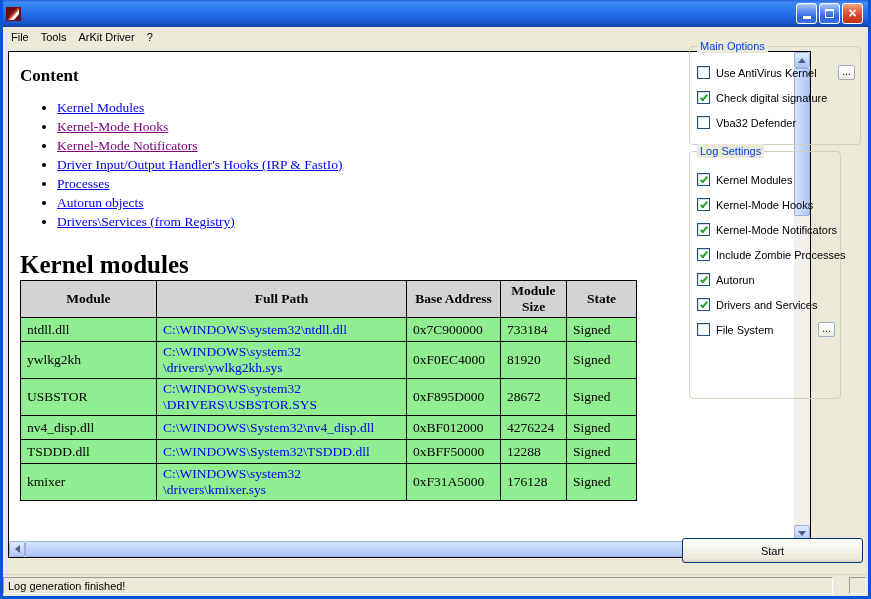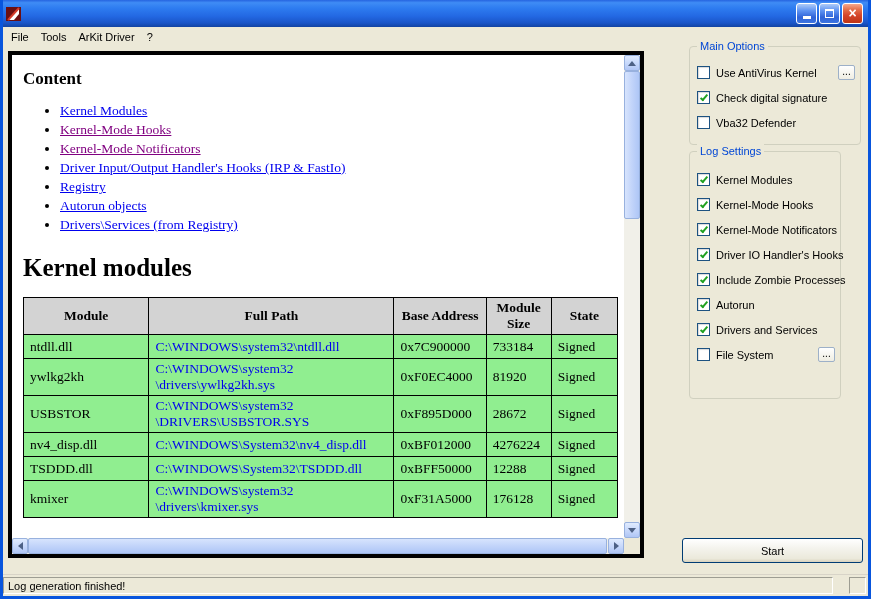--- a/index.html
+++ b/index.html
@@ -23,31 +23,31 @@
   .glyph-min{width:8px;height:3px;background:#fff;align-self:flex-end;margin-bottom:4px}
   .glyph-max{width:9px;height:9px;border:1px solid #fff;border-top-width:2px}
   .glyph-close{color:#fff;font-weight:700;font-size:14px;line-height:1;margin-top:-2px}
 
   
   .menubar{position:absolute;top:27px;left:0;right:0;height:20px;display:flex;align-items:center;
     padding-left:2px;font-size:11px;color:#000}
   .menu-item{padding:2px 6px;cursor:default}
 
   
-  .report{position:absolute;left:5px;top:51px;width:636px;height:507px;background:#fff;
-    border:4px solid #000000}
+  .report{position:absolute;left:5px;top:51px;width:803px;height:507px;background:#fff;
+    border:1px solid #000000}
   .report-view{position:absolute;top:0;left:0;right:16px;bottom:16px;overflow:hidden;
     padding:12px 6px 0 11px;font-family:"Liberation Serif",serif;color:#000}
   .content-title{font-weight:700;font-size:17px;margin-top:2px}
   .toc{margin:12px 0 0;padding-left:37px}
   .toc-item{font-size:13.5px;line-height:19px}
   .toc-link{color:var(--link,#0000EE);text-decoration:underline;cursor:pointer}
   .toc-link.visited{color:var(--visited-link,#800080)}
   .section-title{font-weight:700;font-size:25px;margin-top:20px}
-  .modules-table{border-collapse:collapse;margin-top:15px;font-size:13.5px}
+  .modules-table{border-collapse:collapse;margin-top:1px;font-size:13.5px}
   .modules-table th,.modules-table td{border:1px solid #000;padding:2px 6px;vertical-align:middle}
   .modules-table th{background:var(--table-header-gray,#D3D3D3);font-weight:700;text-align:center}
   .modules-table td{background:var(--table-row-green,#90EE90);height:24px}
   .w-module{width:136px}.w-path{width:250px}.w-base{width:94px}.w-size{width:66px}.w-state{width:70px}
   .path-link{color:var(--link,#0000EE);cursor:pointer;white-space:pre-wrap}
 
   
   .vscroll{position:absolute;top:0;right:0;bottom:16px;width:16px;background:#F1F0E9}
   .hscroll{position:absolute;left:0;bottom:0;right:16px;height:16px;background:#F1F0E9}
   .sb-corner{position:absolute;right:0;bottom:0;width:16px;height:16px;background:#ECE9D8}
@@ -148,21 +148,21 @@
 
           <li class="toc-item">
             <a class="toc-link visited">Kernel-Mode Notificators</a>
           </li>
 
           <li class="toc-item">
             <a class="toc-link">Driver Input/Output Handler's Hooks (IRP &amp; FastIo)</a>
           </li>
 
           <li class="toc-item">
-            <a class="toc-link">Registry</a>
+            <a class="toc-link">Processes</a>
           </li>
 
           <li class="toc-item">
             <a class="toc-link">Autorun objects</a>
           </li>
 
           <li class="toc-item">
             <a class="toc-link">Drivers\Services (from Registry)</a>
           </li>
 
@@ -301,27 +301,20 @@
       </label>
 
       <label class="checkrow">
         <span class="checkbox checked">
           <span class="tick"></span>
         </span>
         <span class="check-label">Kernel-Mode Notificators</span>
 
       </label>
 
-      <label class="checkrow">
-        <span class="checkbox checked">
-          <span class="tick"></span>
-        </span>
-        <span class="check-label">Driver IO Handler's Hooks</span>
-
-      </label>
 
 
       <label class="checkrow">
         <span class="checkbox checked">
           <span class="tick"></span>
         </span>
         <span class="check-label">Include Zombie Processes</span>
 
       </label>
 

